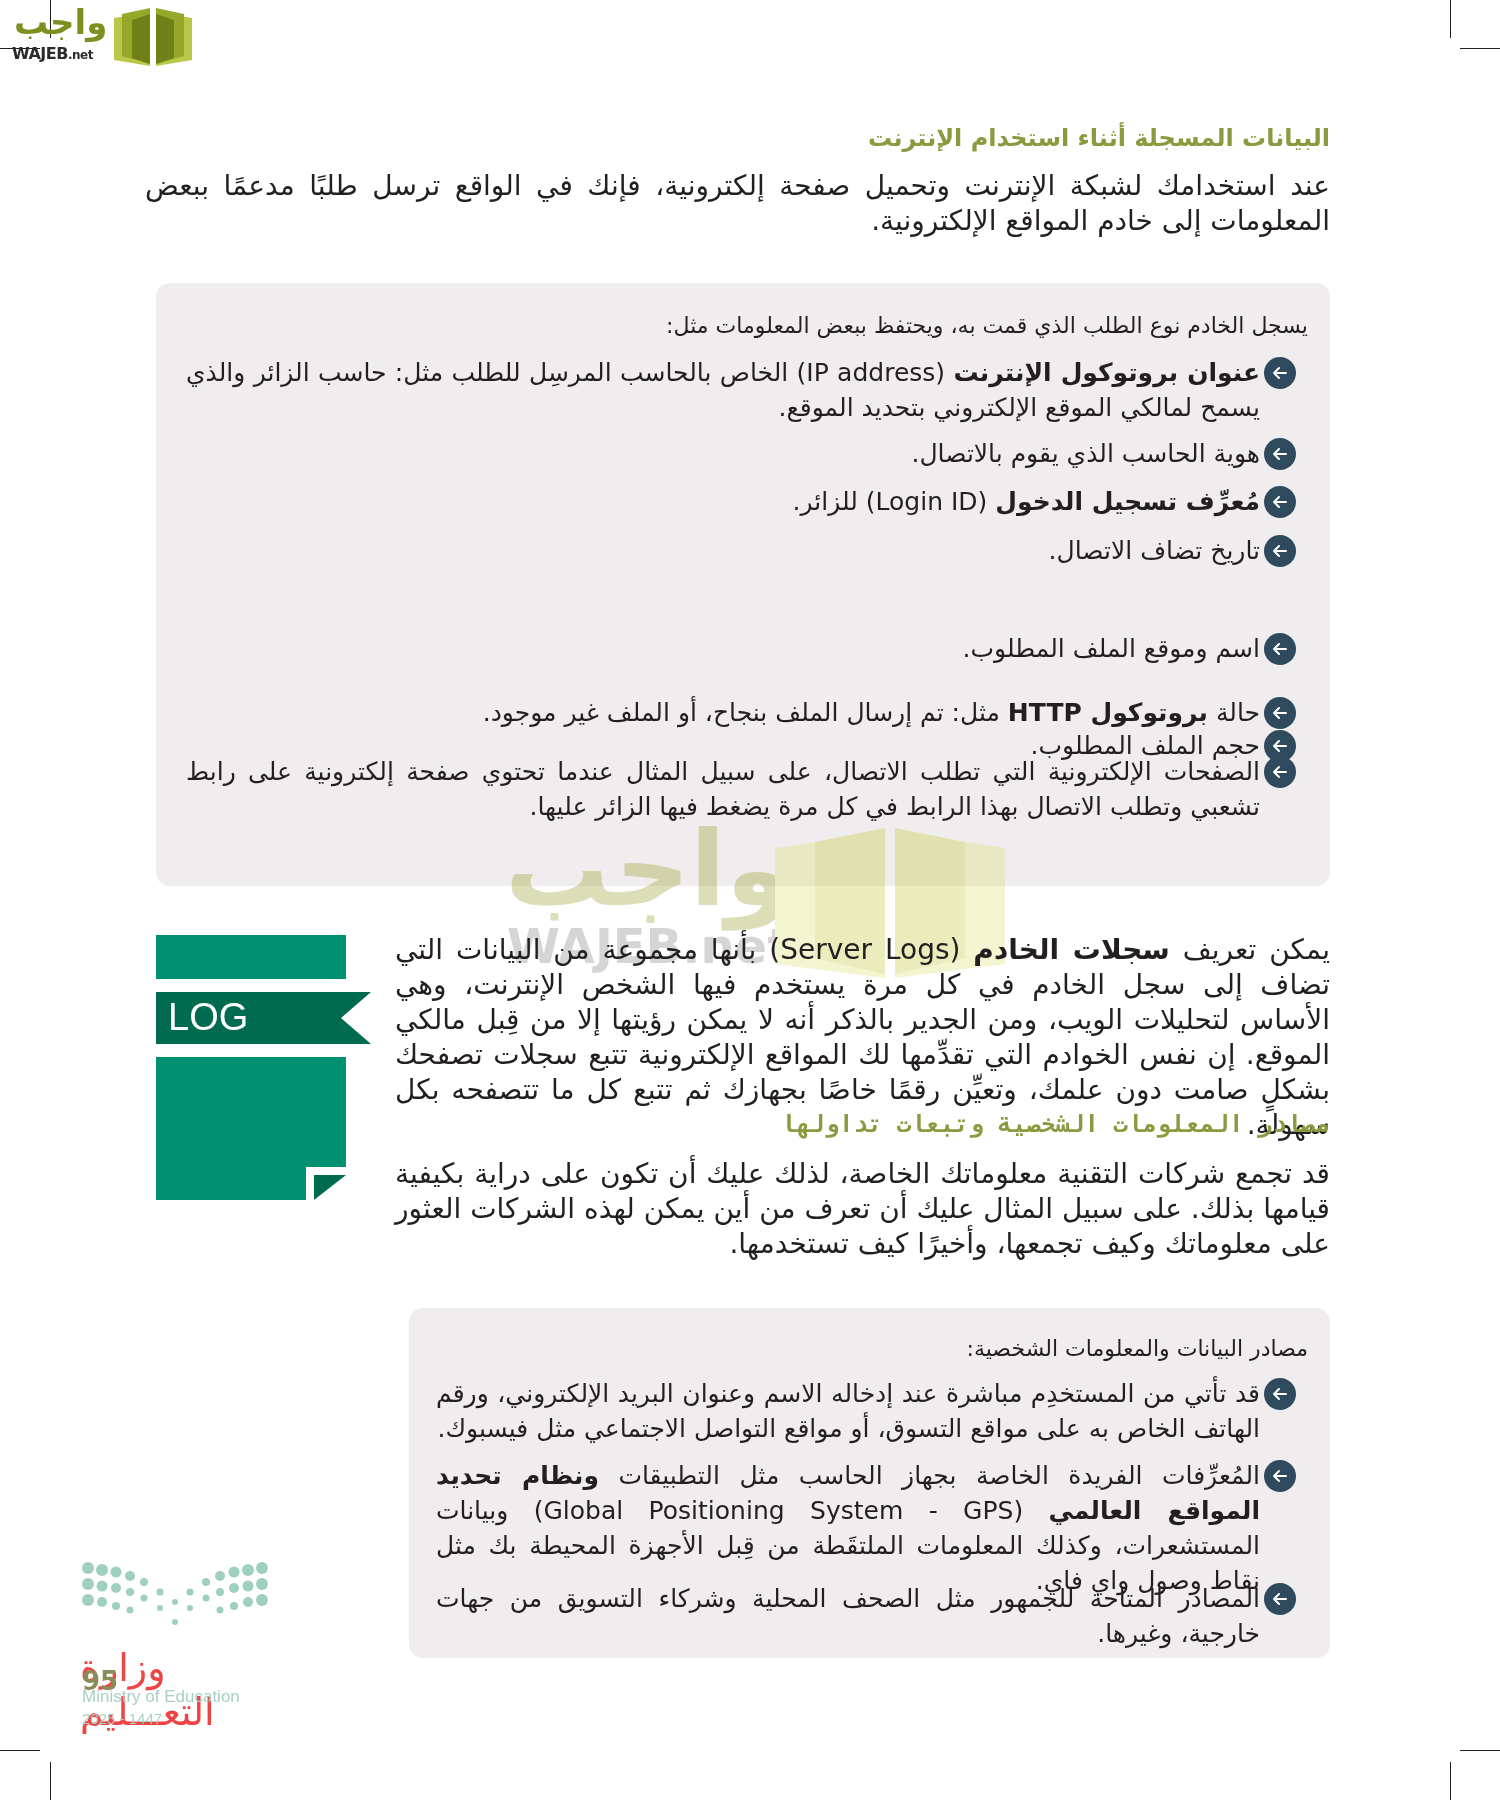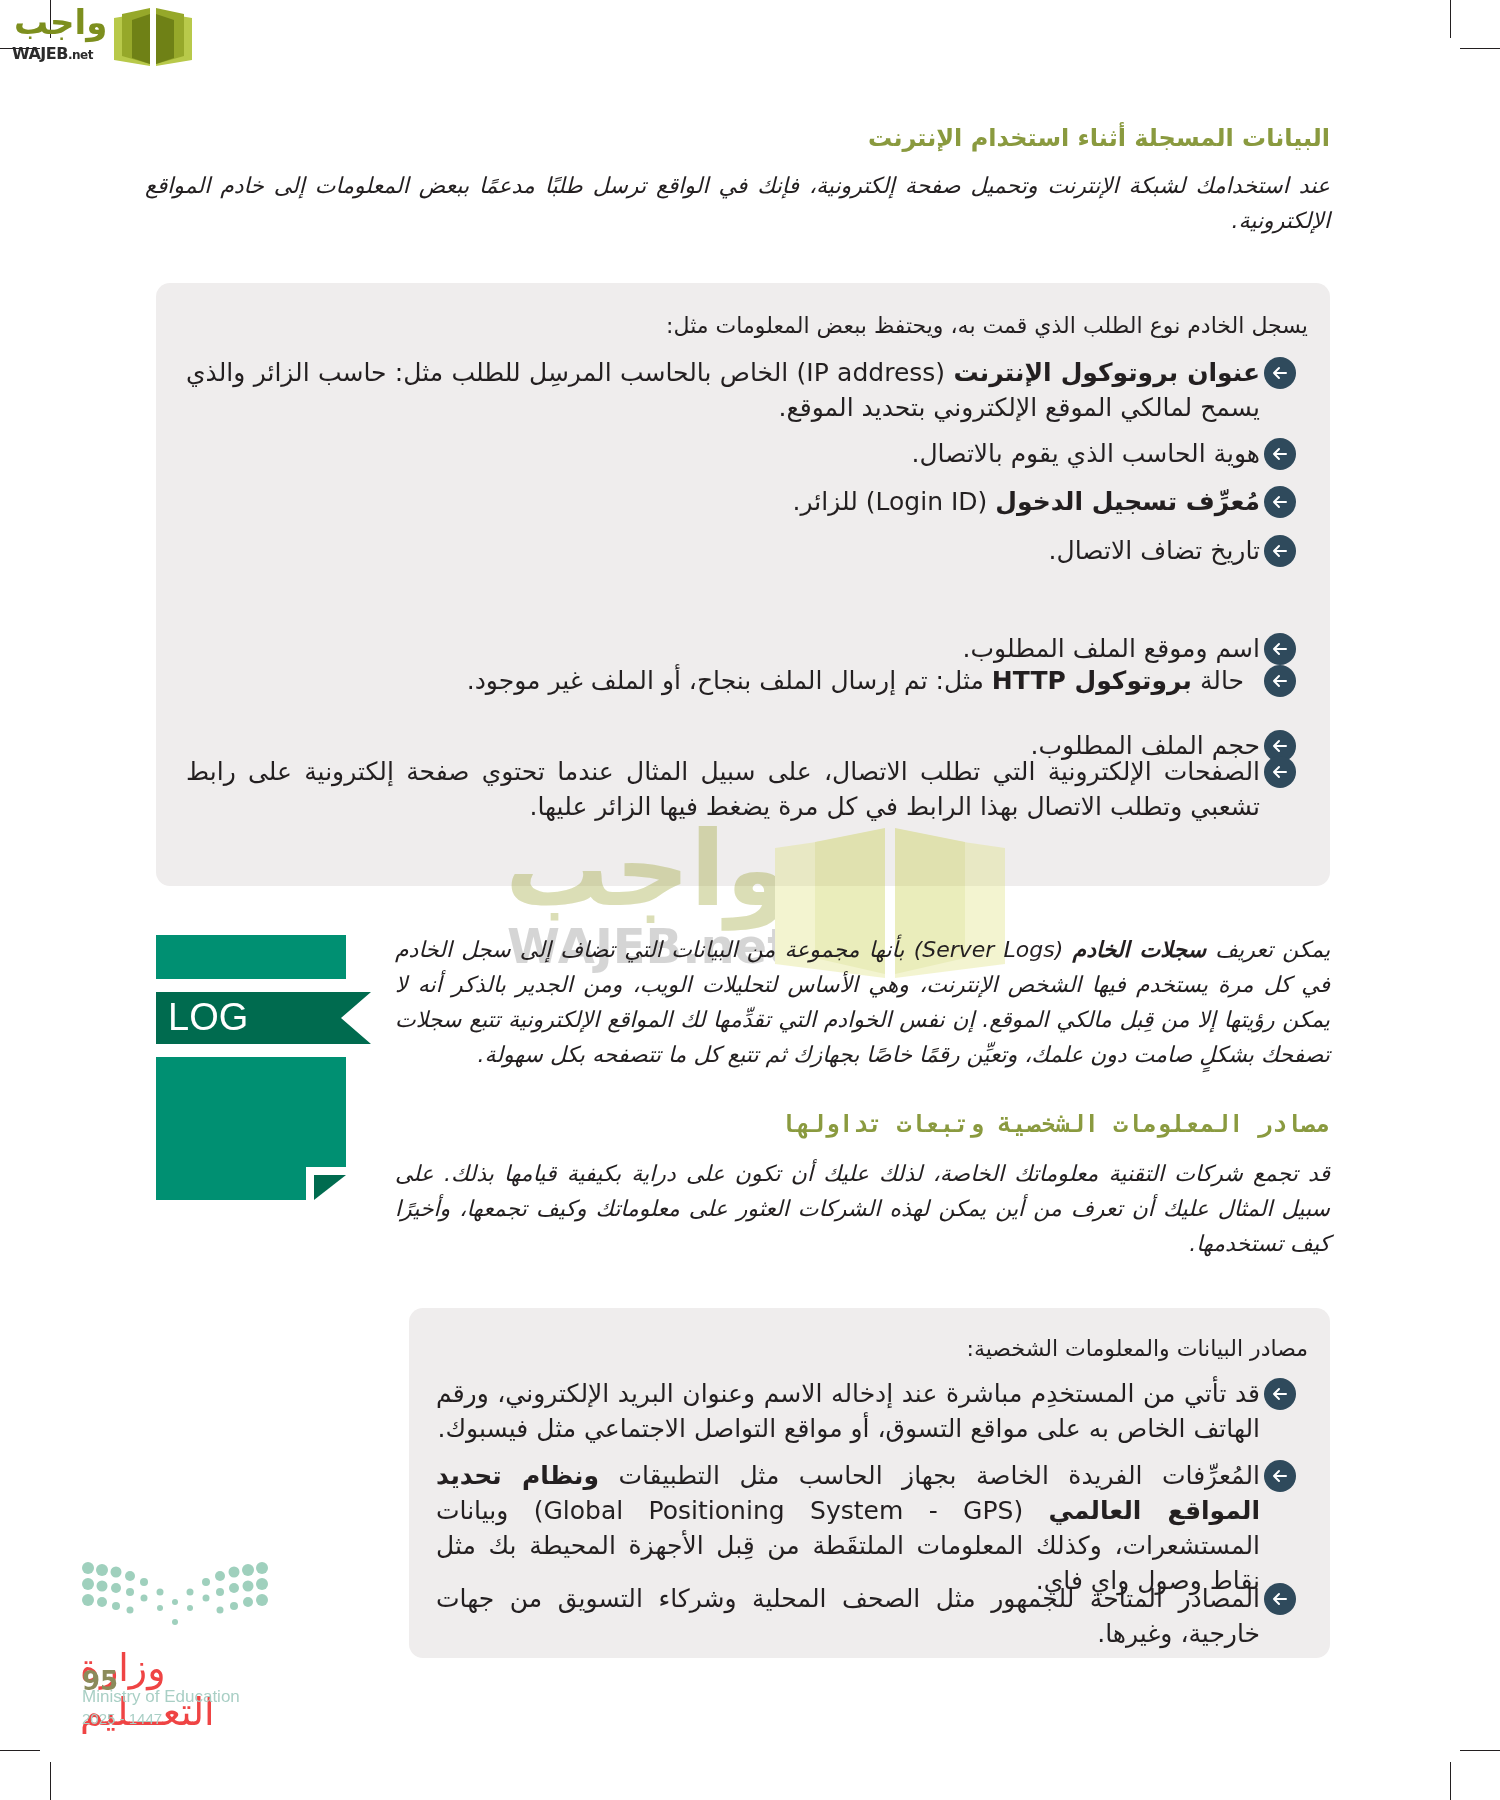--- a/index.html
+++ b/index.html
@@ -26,22 +26,22 @@
   .wajeb-en small { font-size: 12px; }
   .book { position: absolute; left: 104px; top: 4px; width: 82px; height: 60px; }
 
   
   .section-title {
     position: absolute; right: 170px;
     font-size: 24px; font-weight: bold; color: #8a9a3f;
     white-space: nowrap;
   }
   .body-text {
-    position: absolute; right: 170px; font-size: 22px; line-height: 35px;
-    text-align: justify; text-align-last: right; font-style: italic;
+    position: absolute; right: 170px; font-size: 28px; line-height: 35px;
+    text-align: justify; text-align-last: right;
   }
 
   
   .info-box {
     position: absolute; background: #efeded; border-radius: 14px;
   }
   .box-heading {
     position: absolute; right: 22px; font-size: 22px; font-weight: normal; white-space: nowrap;
   }
   .bullet-row { position: absolute; right: 34px; display: flex; flex-direction: row; align-items: flex-start; }
@@ -139,21 +139,21 @@
     <span class="bullet-text">تاريخ تضاف الاتصال.</span>
   </div>
   <div class="bullet-row" style="top:348px;">
     <span class="bullet-icon">
         <svg viewBox="0 0 20 20">
           <path d="M16 10 H4 M9 5 L4 10 L9 15" stroke="#fff" stroke-width="2" fill="none" stroke-linecap="round" stroke-linejoin="round"></path>
         </svg>
       </span>
     <span class="bullet-text">اسم وموقع الملف المطلوب.</span>
   </div>
-  <div class="bullet-row" style="top:380px;gap:16px;">
+  <div class="bullet-row" style="top:412px;">
     <span class="bullet-icon">
         <svg viewBox="0 0 20 20">
           <path d="M16 10 H4 M9 5 L4 10 L9 15" stroke="#fff" stroke-width="2" fill="none" stroke-linecap="round" stroke-linejoin="round"></path>
         </svg>
       </span>
     <span class="bullet-text"><span>حالة </span><b>بروتوكول HTTP</b><span> مثل: تم إرسال الملف بنجاح، أو الملف غير موجود.</span></span>
   </div>
   <div class="bullet-row" style="top:445px;">
     <span class="bullet-icon">
         <svg viewBox="0 0 20 20">

